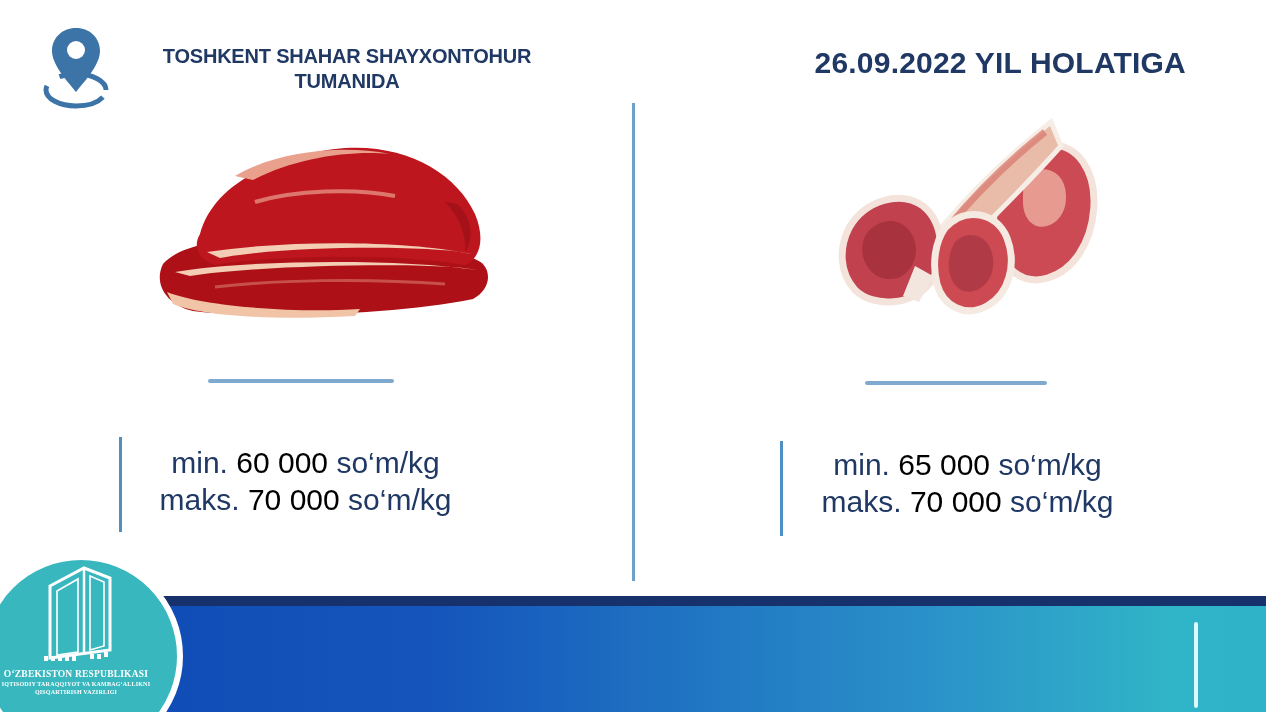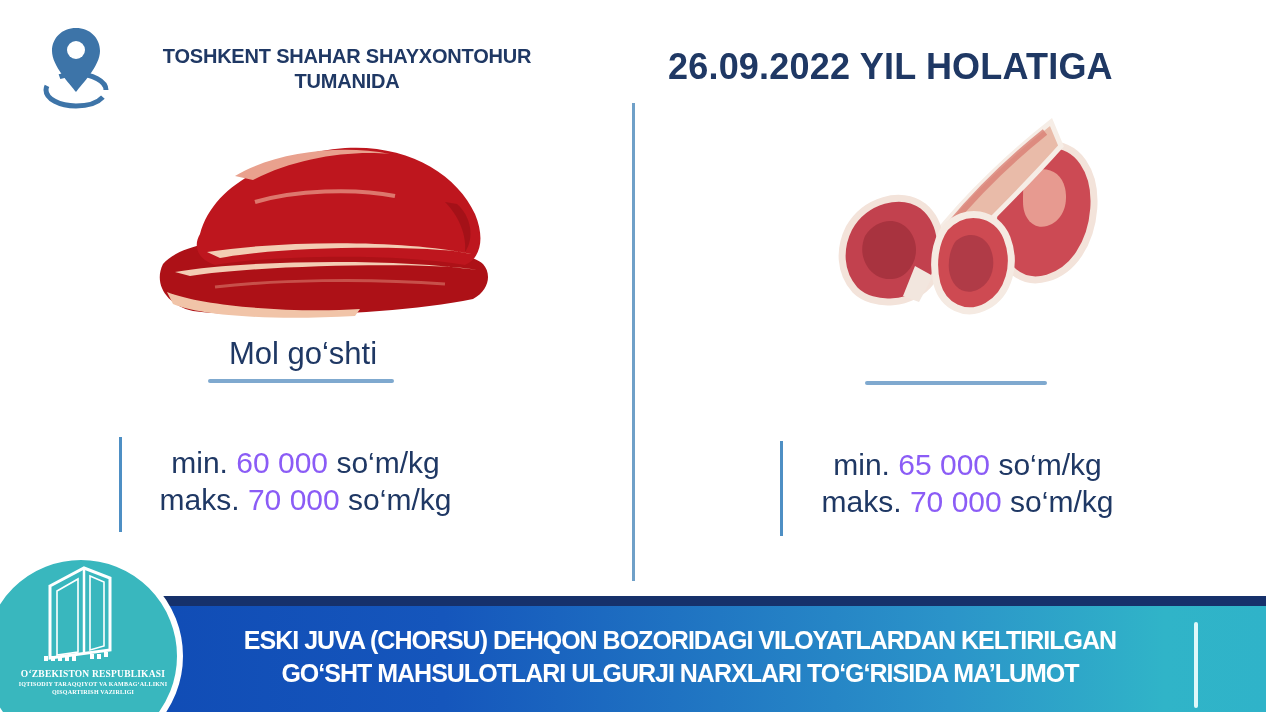--- a/index.html
+++ b/index.html
@@ -7,22 +7,22 @@
     position:relative;width:1266px;height:712px;background:#ffffff;
     font-family:"Liberation Sans",sans-serif;overflow:hidden;margin:0 auto;
   }
   
   .pin-wrap{position:absolute;left:36px;top:22px;width:80px;height:90px;}
   .loc-title{
     position:absolute;left:112px;top:44px;width:470px;text-align:center;
     color:#1f3864;font-weight:bold;font-size:20px;line-height:25px;letter-spacing:-0.2px;
   }
   .date-title{
-    position:absolute;left:668px;top:46px;width:480px;text-align:left;
-    color:#1f3864;font-weight:bold;font-size:36px;letter-spacing:0.2px;
+    position:absolute;left:706px;top:46px;width:480px;text-align:right;
+    color:#1f3864;font-weight:bold;font-size:30px;letter-spacing:0.2px;
   }
   
   .v-divider{position:absolute;left:632px;top:103px;width:3px;height:478px;background:#6fa0c8;}
   
   .meat-img-left{position:absolute;left:145px;top:112px;width:350px;height:210px;}
   .meat-img-right{position:absolute;left:795px;top:106px;width:330px;height:215px;}
   .prod-label{
     position:absolute;width:300px;text-align:center;color:#1f3864;
     font-size:31px;font-weight:400;
   }
@@ -33,42 +33,41 @@
   .ul-right{left:865px;top:381px;width:182px;}
   .price-bar{position:absolute;width:3px;height:95px;background:#4e8fc4;}
   .bar-left{left:119px;top:437px;}
   .bar-right{left:780px;top:441px;}
   .price-block{
     position:absolute;width:345px;text-align:center;color:#1f3864;
     font-size:30px;line-height:37px;
   }
   .pb-left{left:133px;top:444px;}
   .pb-right{left:795px;top:446px;}
-  .price-val{color:#8b5cf6;}
+  .price-val{color:#000000;}
   
   .banner-topline{position:absolute;left:0;top:596px;width:1266px;height:10px;background:#16316b;}
   .banner{
     position:absolute;left:0;top:606px;width:1266px;height:106px;
     background:linear-gradient(90deg,#0e47b2 0%,#1556bc 35%,#2b94c9 75%,#30b4c8 92%,#2fb3c9 100%);
   }
   .banner-text{
     position:absolute;left:170px;top:624px;width:1020px;text-align:center;
     color:#ffffff;font-weight:bold;font-size:25px;line-height:33px;letter-spacing:-1px;
   }
   .banner-vline{position:absolute;left:1194px;top:622px;width:4px;height:86px;background:#dff8fa;border-radius:2px;}
   
   .ministry-circle{
     position:absolute;left:-21px;top:554px;width:192px;height:192px;border-radius:50%;
     background:#39b7be;border:6px solid #ffffff;box-sizing:content-box;
   }
   .ministry-logo{position:absolute;left:32px;top:560px;width:95px;height:103px;}
   .ministry-text{
     position:absolute;left:0px;top:668px;width:152px;text-align:center;color:#ffffff;
     font-family:"Liberation Serif",serif;
-    padding-left:17px;
   }
   .ministry-text .l1{font-size:9.5px;font-weight:bold;letter-spacing:0.2px;line-height:12px;}
   .ministry-text .l2,.ministry-text .l3{font-size:6px;font-weight:bold;line-height:8px;letter-spacing:0.2px;}
 </style>
 </head>
 <body>
 
 <div class="slide">
 
   <div class="pin-wrap">
@@ -91,21 +90,20 @@
       <path d="M22 180 C60 195 150 201 215 197 L210 204 C120 209 55 203 28 192 Z" fill="#f1c4a8"></path>
       <path d="M30 160 C100 148 250 146 332 158 C300 150 120 152 45 164 Z" fill="#f3cdb4"></path>
       <path d="M55 122 C68 72 130 42 200 36 C262 32 312 62 330 102 C340 126 336 146 320 153 C250 141 130 143 70 153 C52 147 48 134 55 122 Z" fill="#be161e"></path>
       <path d="M62 140 C140 128 260 128 326 142 C300 134 150 132 75 146 Z" fill="#f3cdb4"></path>
       <path d="M90 64 C130 40 195 32 245 42 C205 38 150 46 108 68 Z" fill="#e9a18e"></path>
       <path d="M300 90 C314 104 322 124 320 140 C330 126 326 104 312 92 Z" fill="#8e0e14" opacity="0.55"></path>
       <path d="M110 90 C150 78 210 76 250 84" fill="none" stroke="#e9a18e" stroke-width="4" opacity="0.7"></path>
       <path d="M70 175 C130 168 220 166 300 172" fill="none" stroke="#d97b6c" stroke-width="3" opacity="0.6"></path>
     </svg>
   </div>
-  <div class="prod-label label-left">Mol go‘shti</div>
   <div class="label-underline ul-left"></div>
   <div class="price-bar bar-left"></div>
   <div class="price-block pb-left">
     <div><span>min.</span> <span class="price-val">60 000</span> <span>so‘m/kg</span></div>
     <div><span>maks.</span> <span class="price-val">70 000</span> <span>so‘m/kg</span></div>
   </div>
 
   <div class="meat-img-right">
     <svg viewBox="0 0 330 215" width="330" height="215">
       <path d="M208 62 C232 34 270 30 288 56 C306 82 300 124 284 148 C268 172 238 182 219 166 C200 150 196 122 200 96 C202 82 204 70 208 62 Z" fill="#cc4a54" stroke="#f3e3da" stroke-width="7"></path>
@@ -121,24 +119,20 @@
   </div>
   <div class="label-underline ul-right"></div>
   <div class="price-bar bar-right"></div>
   <div class="price-block pb-right">
     <div><span>min.</span> <span class="price-val">65 000</span> <span>so‘m/kg</span></div>
     <div><span>maks.</span> <span class="price-val">70 000</span> <span>so‘m/kg</span></div>
   </div>
 
   <div class="banner-topline"></div>
   <div class="banner"></div>
-  <div class="banner-text">
-    <div>ESKI JUVA (CHORSU) DEHQON BOZORIDAGI VILOYATLARDAN KELTIRILGAN</div>
-    <div>GO‘SHT MAHSULOTLARI ULGURJI NARXLARI TO‘G‘RISIDA MA’LUMOT</div>
-  </div>
   <div class="banner-vline"></div>
 
   <div class="ministry-circle"></div>
   <div class="ministry-logo">
     <svg viewBox="0 0 95 103" width="95" height="103">
       <polygon points="18,26 52,8 78,18 78,90 18,98" fill="none" stroke="#ffffff" stroke-width="3"></polygon>
       <line x1="52" y1="8" x2="52" y2="94" stroke="#ffffff" stroke-width="2.5"></line>
       <polygon points="25,31 46,19 46,92 25,95" fill="none" stroke="#ffffff" stroke-width="1.6"></polygon>
       <polygon points="58,16 72,22 72,86 58,90" fill="none" stroke="#ffffff" stroke-width="1.6"></polygon>
       <g fill="#ffffff">

